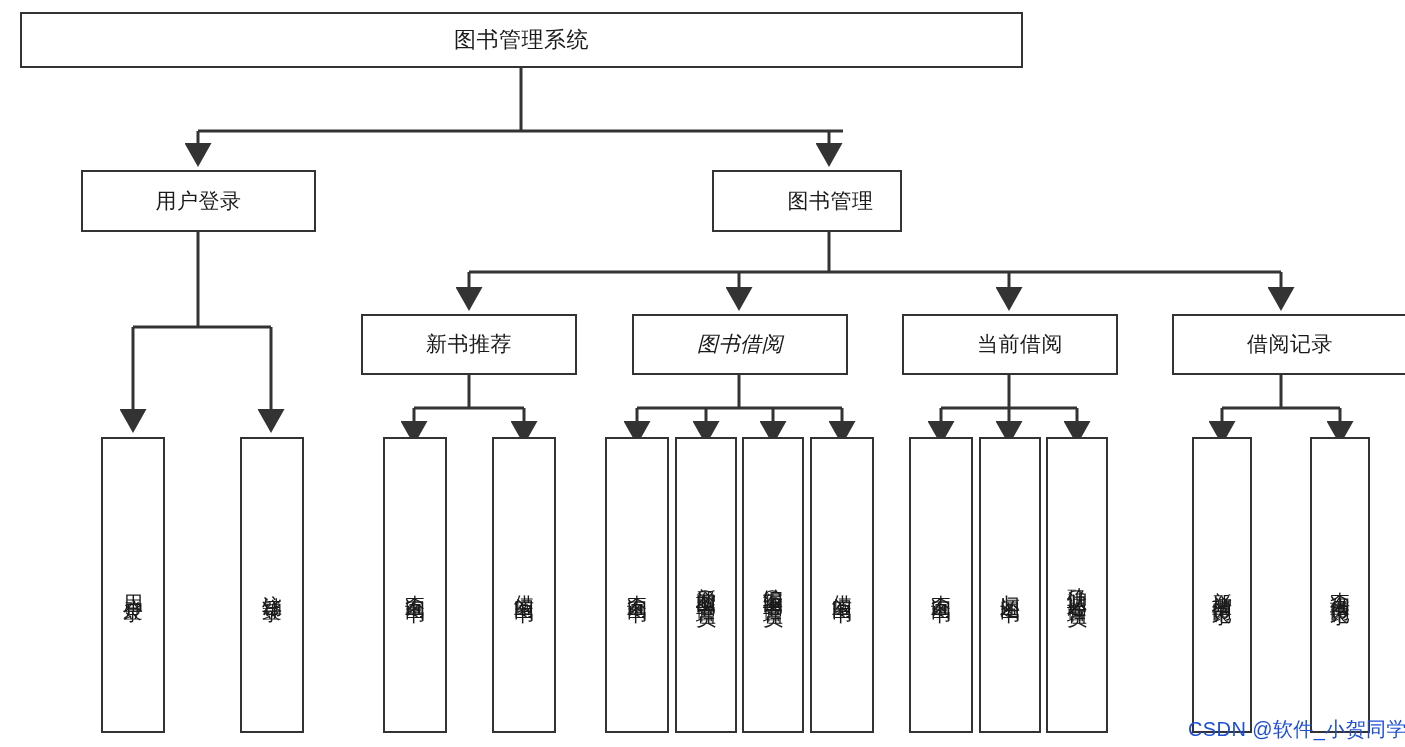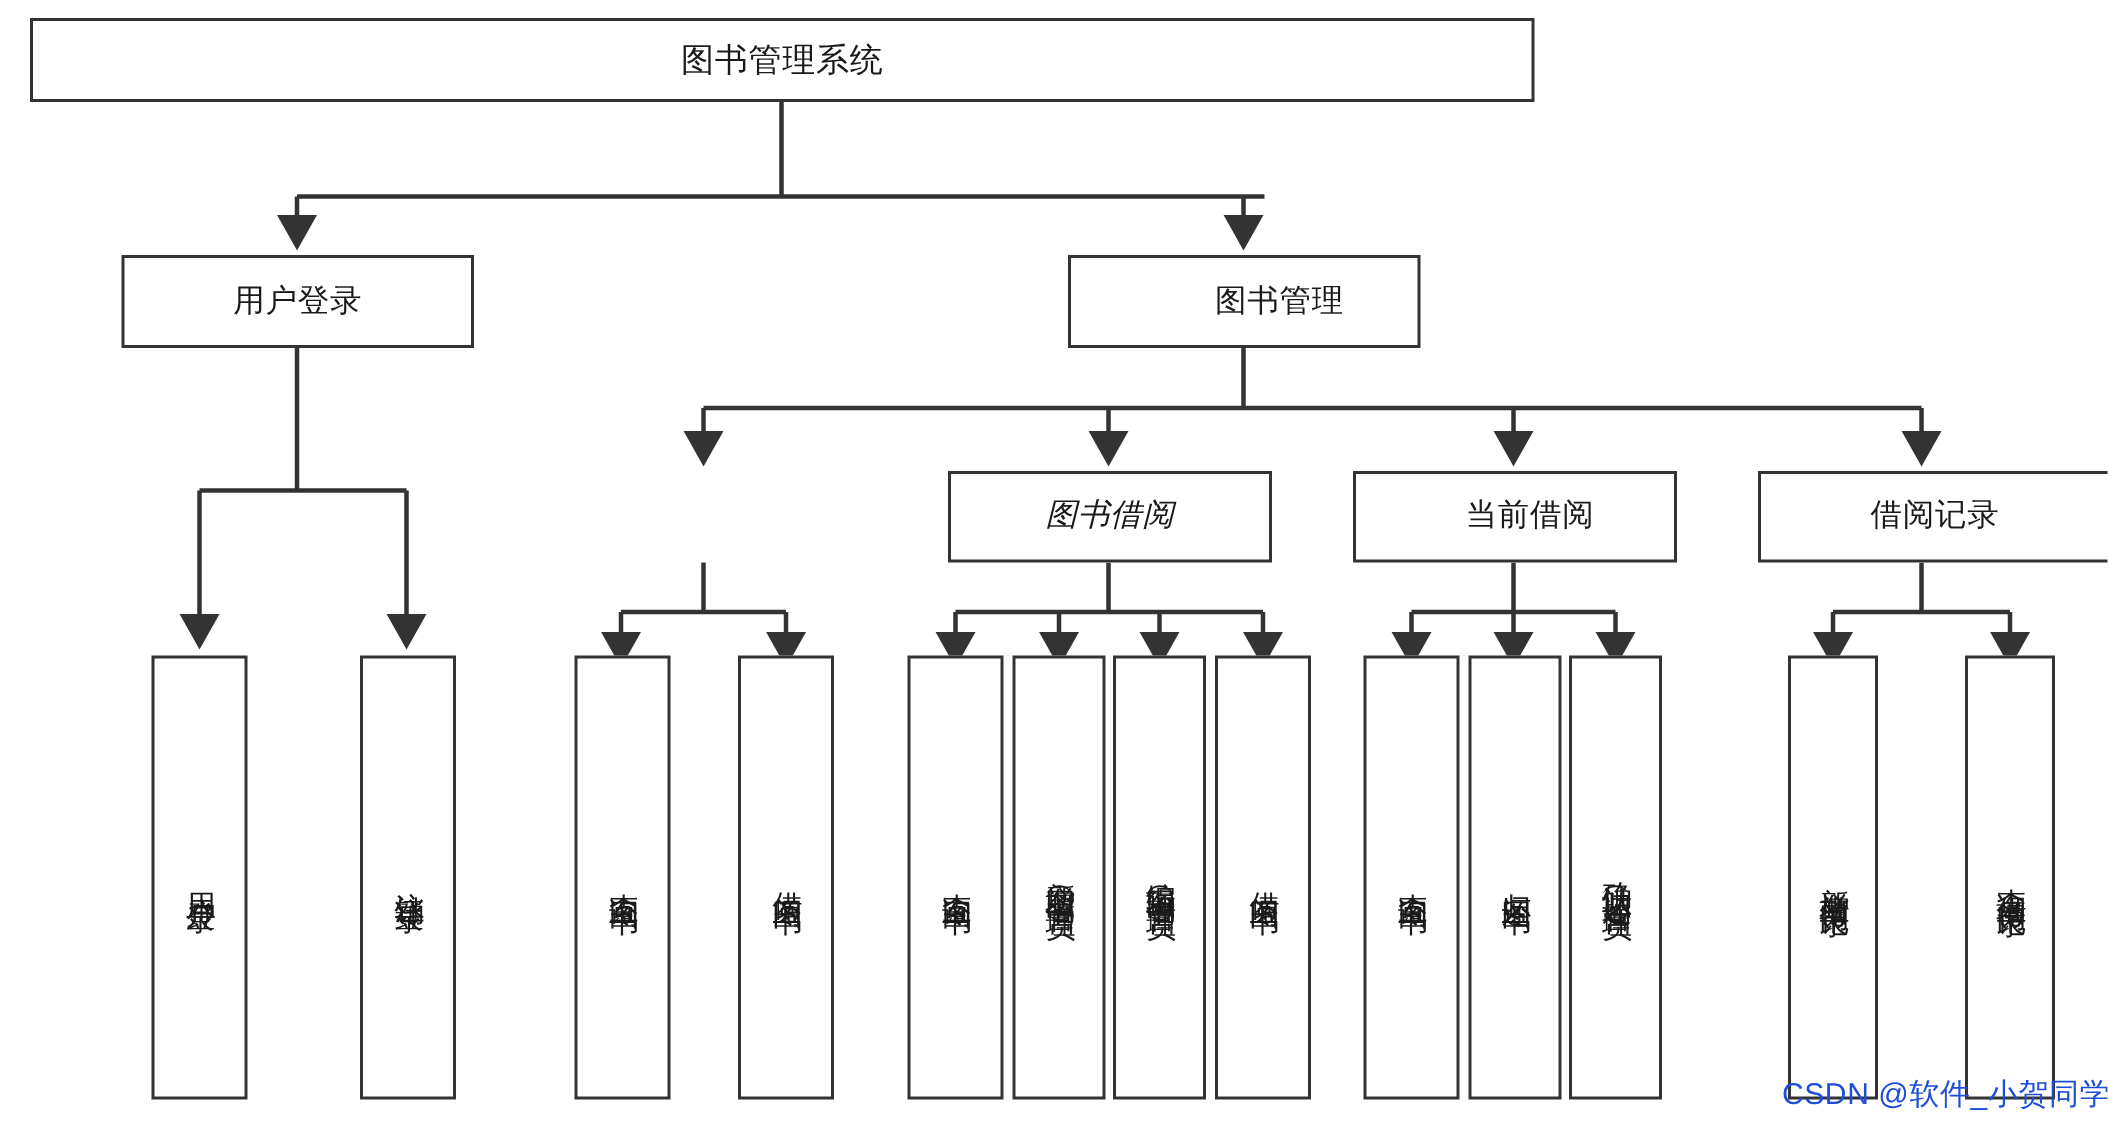--- a/index.html
+++ b/index.html
@@ -117,24 +117,27 @@
     </g>
   </svg>
 
   <div class="node-box root" style="left:20px; top:12px; width:1003px; height:56px;">
     <span class="node-label">图书管理系统</span>
   </div>
 
   <div class="node-box" style="left:81px; top:170px; width:235px; height:62px;">
     <span class="node-label">用户登录</span>
   </div>
-  <div class="node-box" style="left:712px; top:170px; width:235px; height:62px;padding-left:47px;">
+  <div class="node-box" style="left:712px; top:170px; width:190px; height:62px;padding-left:47px;">
     <span class="node-label">图书管理</span>
   </div>
 
+  <div class="node-box" style="left:361px; top:314px; width:216px; height:61px;">
+    <span class="node-label">新书推荐</span>
+  </div>
   <div class="node-box" style="left:632px; top:314px; width:216px; height:61px;font-style:italic;">
     <span class="node-label">图书借阅</span>
   </div>
   <div class="node-box" style="left:902px; top:314px; width:216px; height:61px;padding-left:20px;">
     <span class="node-label">当前借阅</span>
   </div>
   <div class="node-box" style="left:1172px; top:314px; width:236px; height:61px;">
     <span class="node-label">借阅记录</span>
   </div>
 

